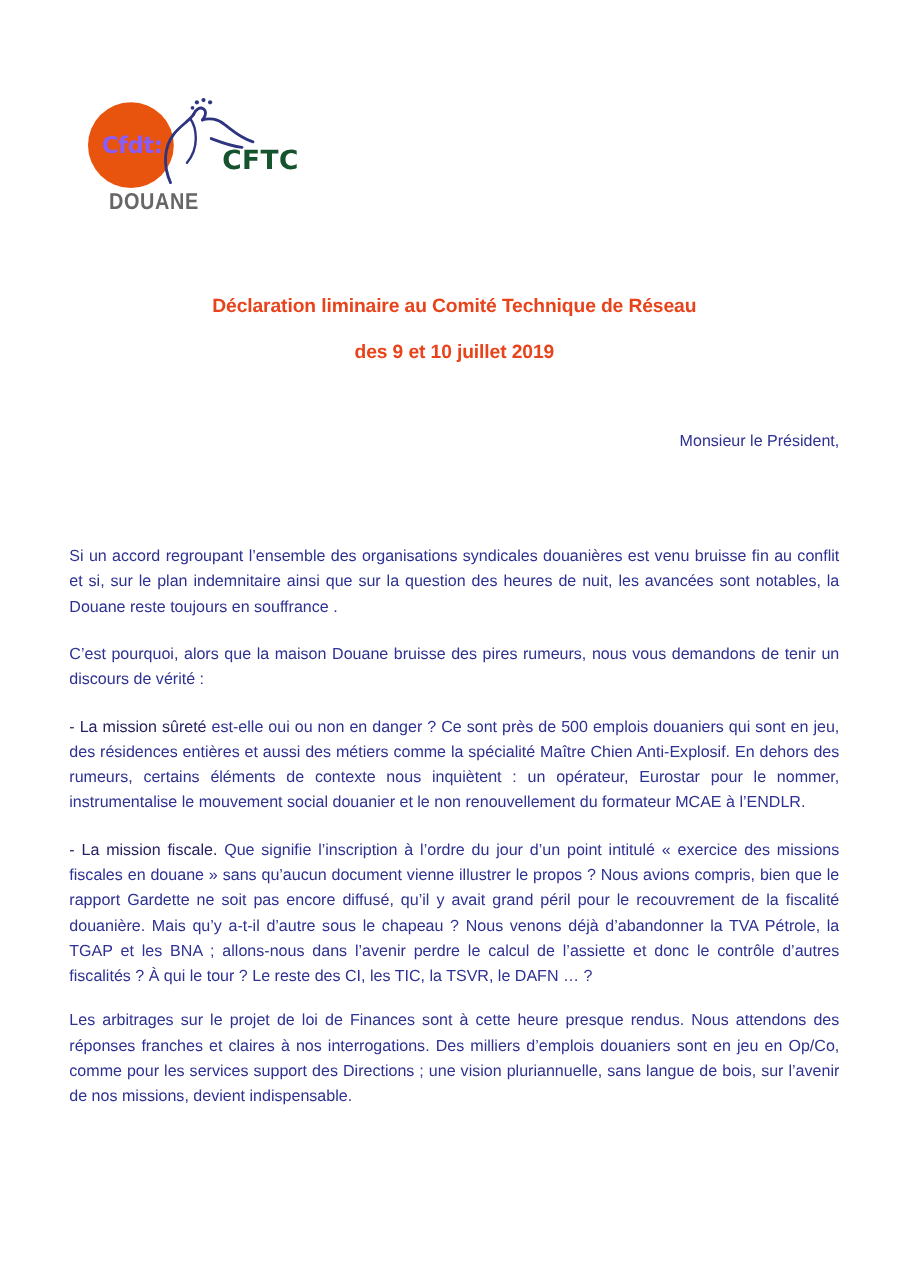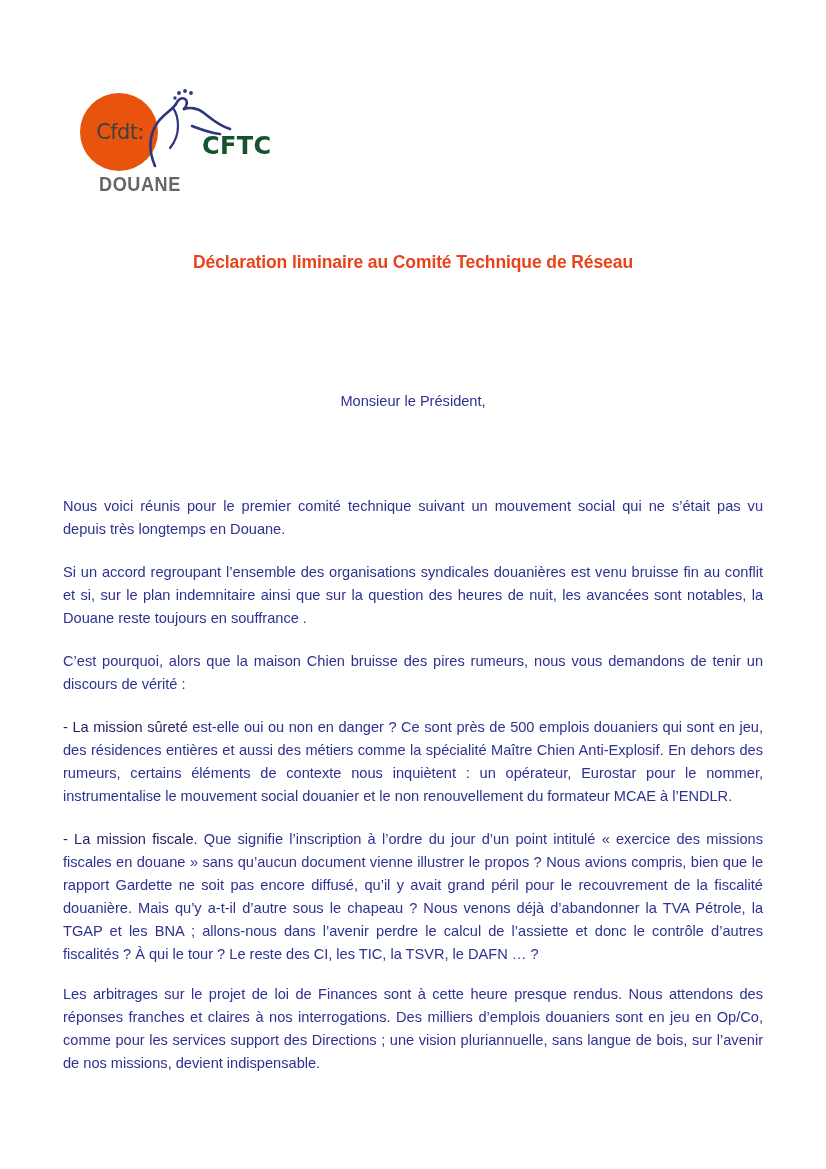--- a/index.html
+++ b/index.html
@@ -41,23 +41,23 @@
   }
   .cfdt-word {
     position: absolute;
     left: 0px;
     top: 5px;
     width: 78px;
     height: 78px;
     display: flex;
     align-items: center;
     justify-content: center;
-    color: #404040;
+    color: #8b5cf6;
     font-family: "DejaVu Sans", sans-serif;
-    font-weight: normal;
+    font-weight: bold;
     font-size: 21px;
     letter-spacing: -0.6px;
     line-height: 1;
     padding-left: 2px;
     box-sizing: border-box;
   }
   .cftc-mark {
     position: absolute;
     left: 62px;
     top: 0px;
@@ -102,36 +102,36 @@
     top: 250px;
     width: 700px;
     text-align: center;
     color: #E8431A;
     font-family: "Liberation Sans", sans-serif;
     font-weight: bold;
     font-size: 17.5px;
     line-height: 25px;
     letter-spacing: -0.1px;
   }
-  .doc-title .tline { display: block; }
+  .doc-title .tline { display: block; margin-top: 16px; }
 
   
   .body-area {
     position: absolute;
     left: 63px;
     top: 390px;
     width: 700px;
     color: #2E3192;
     font-family: "Liberation Sans", sans-serif;
     font-size: 14.6px;
     line-height: 23px;
   }
   .salutation {
     margin: 0 0 0 0;
-    text-align: center;
+    text-align: right;
   }
   .para-wrap {
     position: absolute;
     left: 0;
     top: 105px;
     width: 700px;
   }
   p.para {
     margin: 0 0 20px 0;
     text-align: justify;
@@ -173,34 +173,34 @@
         <path d="M31 20 C 34 24, 36 30, 36 38 C 36 46, 33 54, 28 60" fill="none" stroke="#2E3480" stroke-width="2.2" stroke-linecap="round"></path>
       </svg>
     </div>
 
     <div class="cftc-word">CFTC</div>
     <div class="douane-word">DOUANE</div>
   </div>
 
   <div class="doc-title">
     <span class="tline">Déclaration liminaire au Comité Technique de Réseau</span>
+    <span class="tline">des 9 et 10 juillet 2019</span>
   </div>
 
   <div class="body-area">
 
     <p class="salutation">Monsieur le Président,</p>
 
     <div class="para-wrap">
 
-      <p class="para">Nous voici réunis pour le premier comité technique suivant un mouvement social qui ne s’était pas vu depuis très longtemps en Douane.</p>
 
       <p class="para">Si un accord regroupant l’ensemble des organisations syndicales douanières est venu bruisse fin au conflit et si, sur le plan indemnitaire ainsi que sur la question des heures de nuit, les avancées sont notables, la Douane reste toujours en souffrance .</p>
 
 
-      <p class="para">C’est pourquoi, alors que la maison Chien bruisse des pires rumeurs, nous vous demandons de tenir un discours de vérité :</p>
+      <p class="para">C’est pourquoi, alors que la maison Douane bruisse des pires rumeurs, nous vous demandons de tenir un discours de vérité :</p>
 
       <p class="para"><b>- La mission sûreté</b><span> est-elle oui ou non en danger ? Ce sont près de 500 emplois douaniers qui sont en jeu, des résidences entières et aussi des métiers comme la spécialité Maître Chien Anti-Explosif. En dehors des rumeurs, certains éléments de contexte nous inquiètent : un opérateur, Eurostar pour le nommer, instrumentalise le mouvement social douanier et le non renouvellement du formateur MCAE à l’ENDLR.</span></p>
 
       <p class="para tight"><b>- La mission fiscale.</b><span> Que signifie l’inscription à l’ordre du jour d’un point intitulé « exercice des missions fiscales en douane » sans qu’aucun document vienne illustrer le propos ? Nous avions compris, bien que le rapport Gardette ne soit pas encore diffusé, qu’il y avait grand péril pour le recouvrement de la fiscalité douanière. Mais qu’y a-t-il d’autre sous le chapeau ? Nous venons déjà d’abandonner la TVA Pétrole, la TGAP et les BNA ; allons-nous dans l’avenir perdre le calcul de l’assiette et donc le contrôle d’autres fiscalités ? À qui le tour ? Le reste des CI, les TIC, la TSVR, le DAFN … ?</span></p>
 
       <p class="para">Les arbitrages sur le projet de loi de Finances sont à cette heure presque rendus. Nous attendons des réponses franches et claires à nos interrogations. Des milliers d’emplois douaniers sont en jeu en Op/Co, comme pour les services support des Directions ; une vision pluriannuelle, sans langue de bois, sur l’avenir de nos missions, devient indispensable.</p>
 
     </div>
   </div>
 

